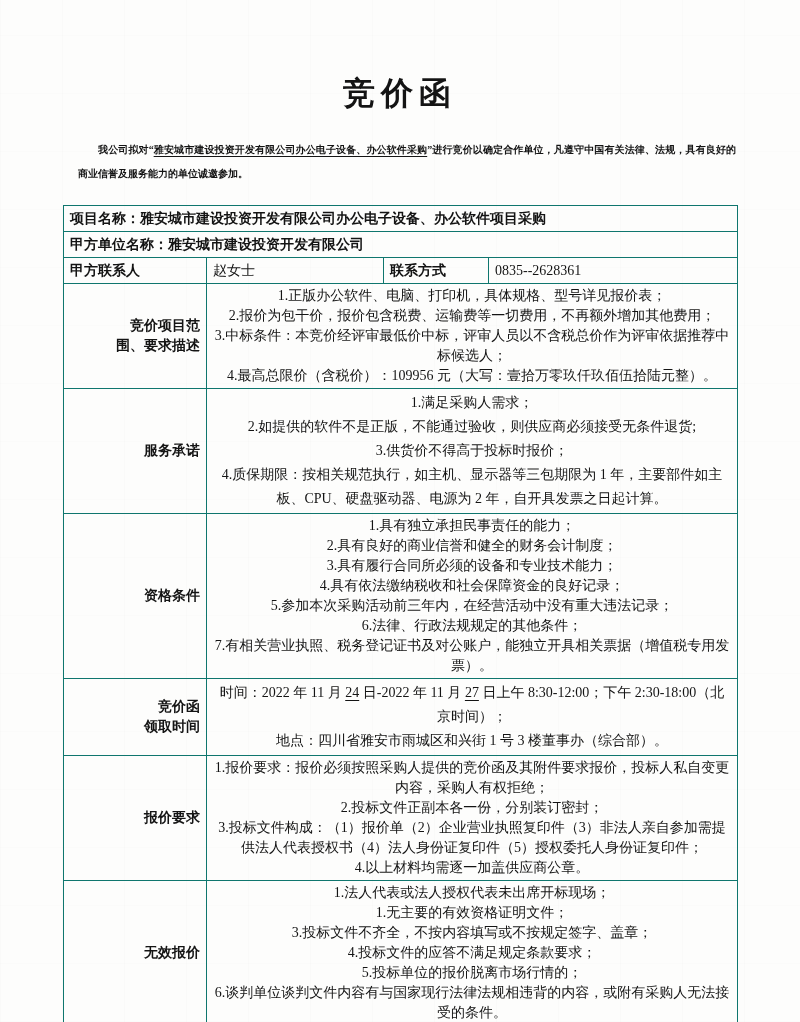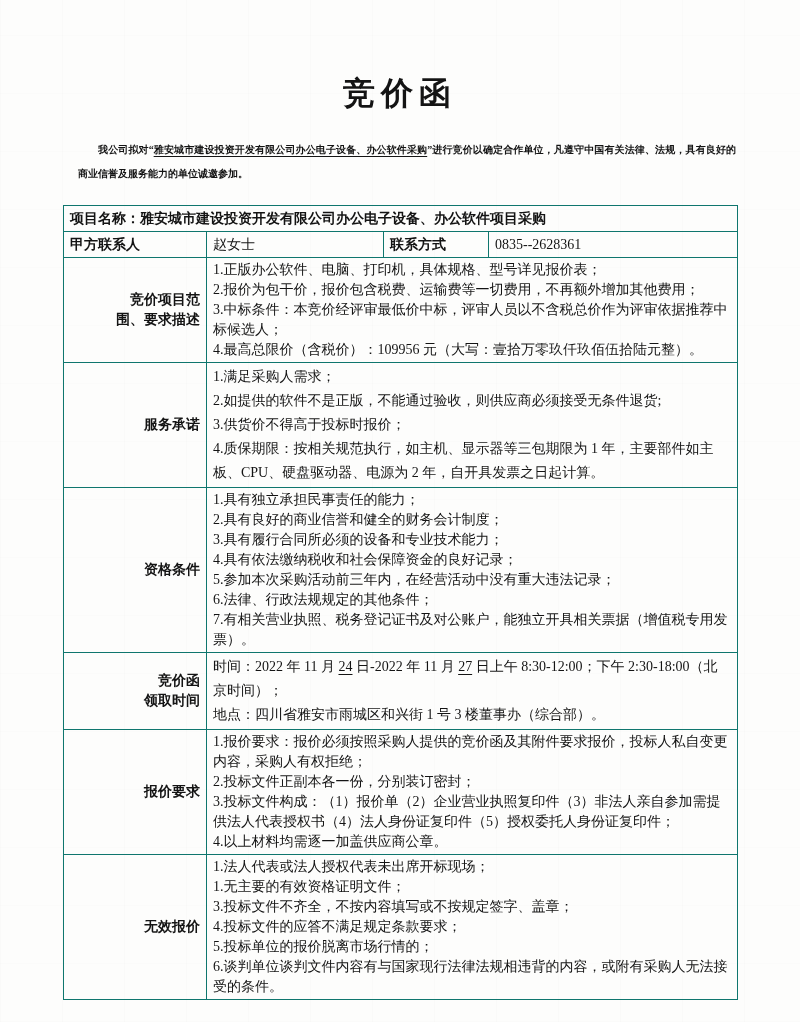--- a/index.html
+++ b/index.html
@@ -52,21 +52,21 @@
   td.hlabel{ font-weight:bold; height:26px; }
   td.vlabel{
     text-align:right;
     font-weight:bold;
     white-space:pre-line;
     padding:2px 3px;
     line-height:22px;
   }
   .line{ line-height:20px; }
   .roomy .line{ line-height:24px; }
-  td.content{ padding:3px 6px 3px 7px; text-align:left; }
+  td.content{ padding:3px 6px 3px 7px; text-align:center; }
 </style>
 </head>
 <body>
 
 <div class="doc">
 
   <h1 class="title">竞价函</h1>
 
   <p class="intro"><span>我公司拟对“</span><span class="u">雅安城市建设投资开发有限公司办公电子设备、办公软件采购</span><span>”进行竞价以确定合作单位，凡遵守中国有关法律、法规，具有良好的商业信誉及服务能力的单位诚邀参加。</span></p>
 
@@ -76,20 +76,23 @@
         <col style="width:177px">
         <col style="width:105px">
         <col style="width:249px">
     </colgroup>
 
     <tbody>
         <tr>
       <td class="fullrow" colspan="4">项目名称：雅安城市建设投资开发有限公司办公电子设备、办公软件项目采购</td>
     </tr>
 
+    <tr>
+      <td class="fullrow" colspan="4">甲方单位名称：雅安城市建设投资开发有限公司</td>
+    </tr>
 
     <tr>
       <td class="hlabel">甲方联系人</td>
       <td>赵女士</td>
       <td class="hlabel">联系方式</td>
       <td>0835--2628361</td>
     </tr>
 
     <tr>
       <td class="vlabel">竞价项目范

